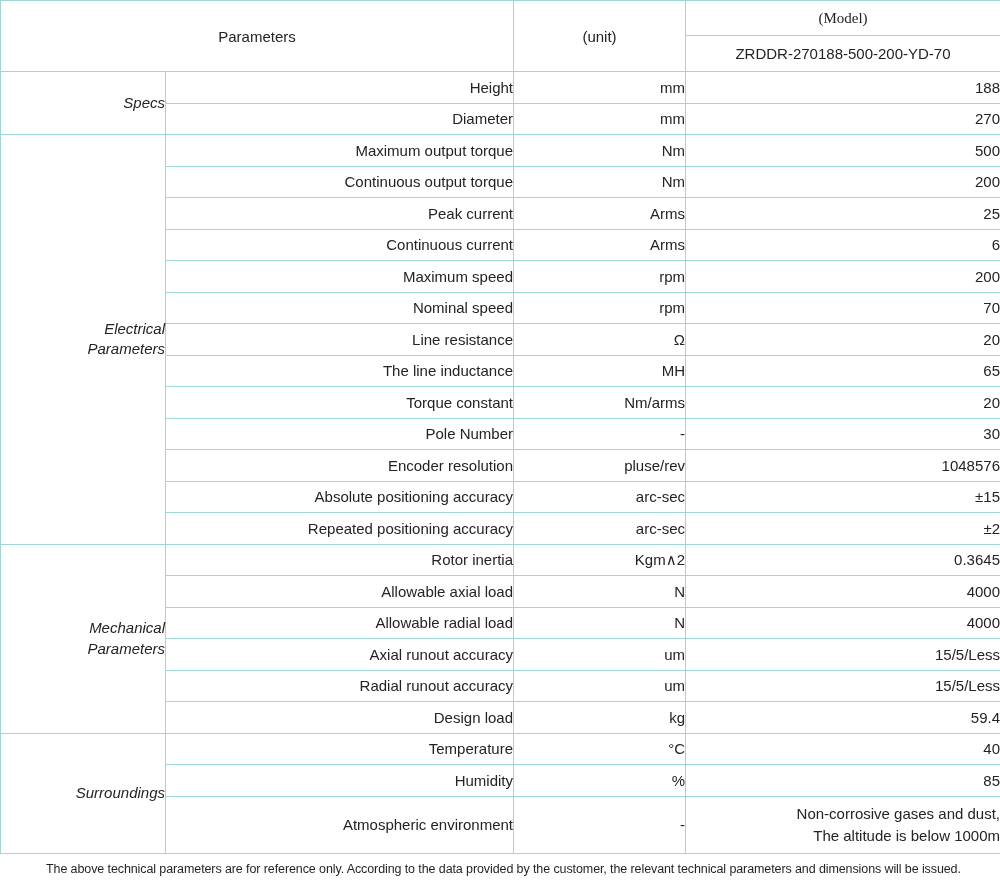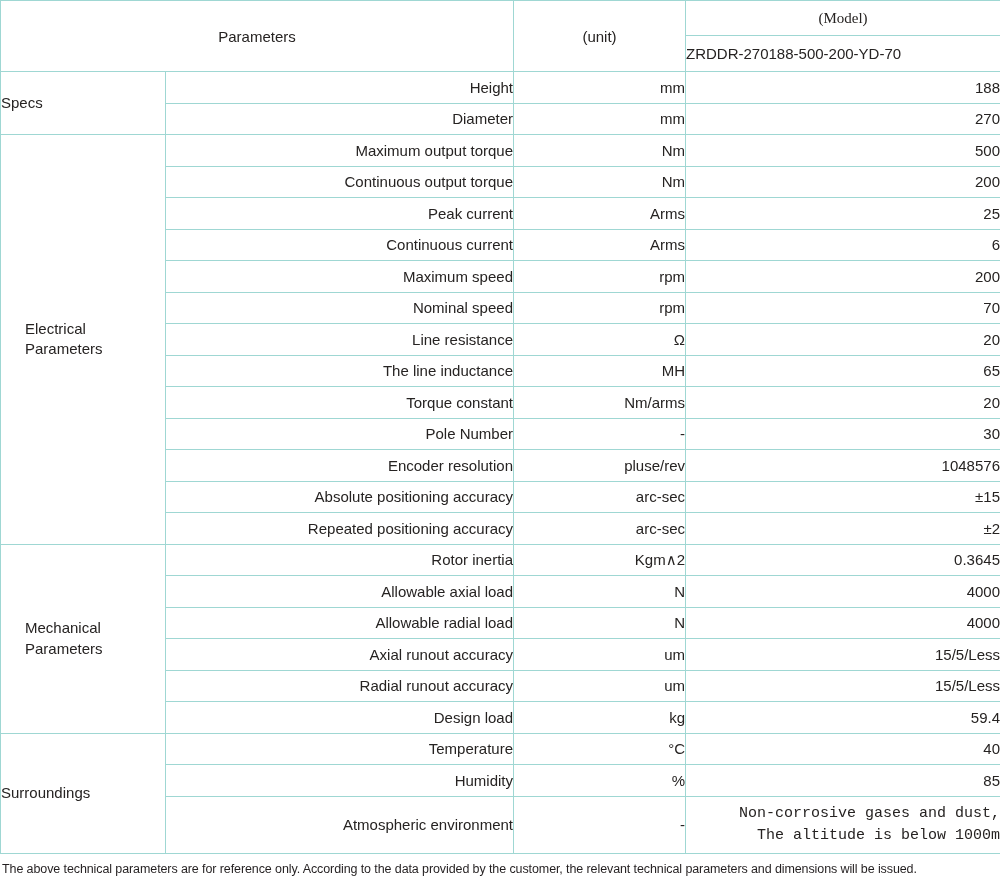--- a/index.html
+++ b/index.html
@@ -52,57 +52,59 @@
     text-align: center;
     font-size: 20px;
     color: #262322;
     height: 34px;
     vertical-align: middle;
     border-bottom: 1px solid #8ecdc7;
     font-family: Liberation Serif, serif;
   }
   .head-model-sub {
     background: #c8e9e6;
+    text-align: center;
     font-size: 15px;
     color: #262322;
     height: 35px;
     vertical-align: middle;
   }
   td.group-cell {
-    text-align: left;
+    text-align: right;
     vertical-align: middle;
     font-size: 15.5px;
     line-height: 1.35;
     color: #262322;
+    font-style: italic;
   }
   td.param-cell {
     text-align: right;
     padding-left: 28px;
     vertical-align: middle;
     height: 30.5px;
     font-size: 15px;
   }
   td.unit-cell, td.value-cell {
     text-align: right;
     vertical-align: middle;
     height: 30.5px;
     font-size: 15px;
   }
   td.value-multiline {
     line-height: 1.45;
     padding: 6px 4px;
-    font-family: Liberation Mono, monospace;
   }
   tr.tall td { height: 56px; }
   .footnote {
     font-size: 12.5px;
     color: #231f20;
     padding: 8px 2px 0 2px;
     letter-spacing: -0.1px;
     white-space: nowrap;
+    margin-left: 44px;
   }
   .nowrap { white-space: nowrap; margin-left: 24px; }
 </style>
 </head>
 <body>
 
 <div class="sheet">
 
   <table class="spec">
     <colgroup>

